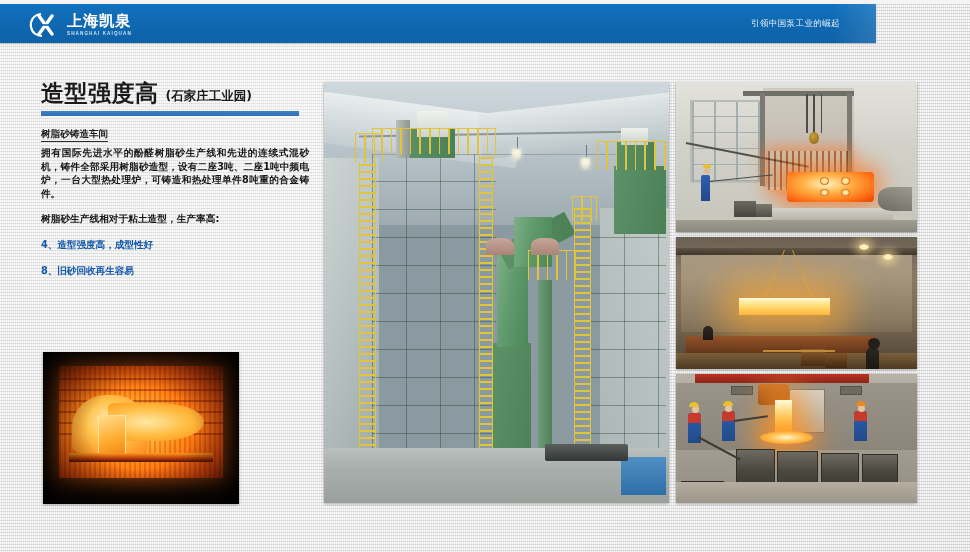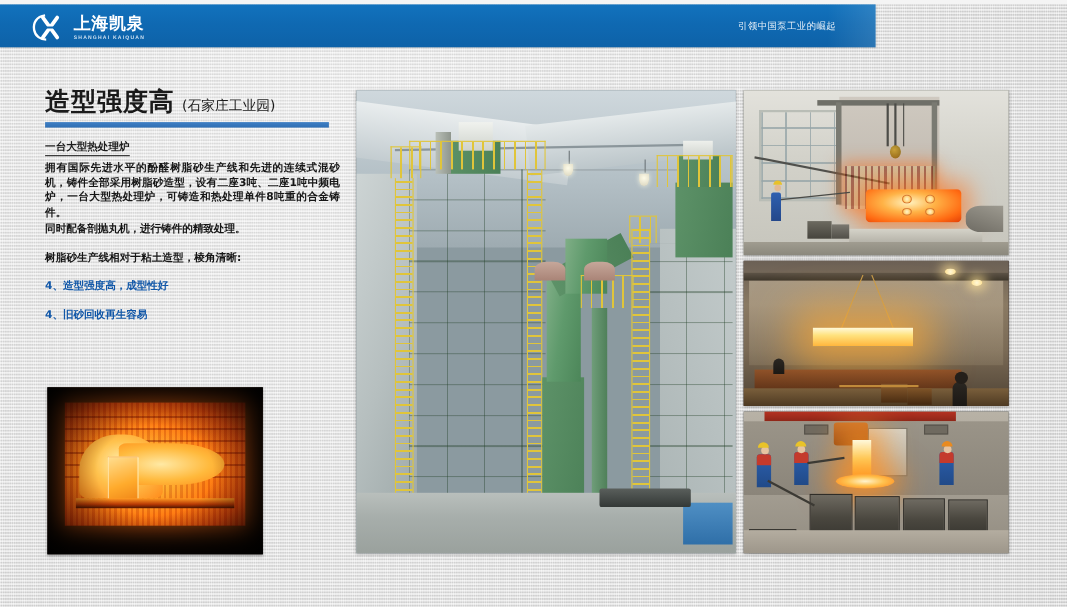--- a/index.html
+++ b/index.html
@@ -21,21 +21,21 @@
       repeating-linear-gradient(90deg, rgba(255,255,255,.45) 0 1px, rgba(0,0,0,.03) 1px 2px),
       radial-gradient(circle at 30% 20%, #ececec 0%, #dedede 60%, #d6d6d6 100%);
     background-size: 3px 3px, 2px 2px, 100% 100%;
   }
   
   #top-strip {
     position: absolute; left: 0; top: 0; width: 970px; height: 4px;
     background: #f4f4f4;
   }
   #header {
-    position: absolute; left: 0; top: 4px; width: 796px; height: 39px;
+    position: absolute; left: 0; top: 4px; width: 876px; height: 39px;
     background: linear-gradient(180deg, #1272bd 0%, #0f69b2 45%, #0e62a8 100%);
     box-shadow: 0 1px 2px rgba(0,0,0,.18);
   }
   #header-shade {
     position: absolute; right: 0; top: 0; width: 44px; height: 100%;
     background: linear-gradient(90deg, rgba(255,255,255,0) 0%, rgba(255,255,255,.12) 100%);
   }
   
   #logo-wrap {
     position: absolute; left: 28px; top: 6px;
@@ -66,21 +66,21 @@
   #title-row {
     display: flex; align-items: flex-end; gap: 7px;
   }
   #title-main {
     font-family: "DejaVu Sans", "Liberation Sans", sans-serif;
     font-size: 23px; font-weight: bold; color: #1a1a1a;
     letter-spacing: .5px; line-height: 26px;
   }
   #title-sub {
     font-family: "DejaVu Sans", "Liberation Sans", sans-serif;
-    font-size: 12.5px; font-weight: normal; color: #1a1a1a;
+    font-size: 12.5px; font-weight: bold; color: #1a1a1a;
     line-height: 17px; padding-bottom: 2px;
   }
   #title-rule {
     margin-top: 5px; width: 258px; height: 5px;
     background: linear-gradient(180deg, #3f7fc4 0%, #2f6fb4 100%);
   }
   #sub-head {
     margin-top: 12px;
     font-family: "DejaVu Sans", "Liberation Sans", sans-serif;
     font-size: 9.6px; font-weight: bold; color: #1b1b1b;
@@ -305,29 +305,28 @@
   </div>
 
   <div id="left-col">
 
     <div id="title-row">
       <div id="title-main">造型强度高</div>
       <div id="title-sub">(石家庄工业园)</div>
     </div>
     <div id="title-rule"></div>
 
-    <div id="sub-head">一台大型热处理炉</div>
+    <div id="sub-head">树脂砂铸造车间</div>
 
     <div class="para">拥有国际先进水平的酚醛树脂砂生产线和先进的连续式混砂机，铸件全部采用树脂砂造型，设有二座3吨、二座1吨中频电炉，一台大型热处理炉，可铸造和热处理单件8吨重的合金铸件。</div>
-    <div class="para second">同时配备剖抛丸机，进行铸件的精致处理。</div>
-
-    <div id="opt-lead">树脂砂生产线相对于粘土造型，棱角清晰:</div>
+
+    <div id="opt-lead">树脂砂生产线相对于粘土造型，生产率高:</div>
 
     <div class="bullet">4、造型强度高，成型性好</div>
-    <div class="bullet">4、旧砂回收再生容易</div>
+    <div class="bullet">8、旧砂回收再生容易</div>
   </div>
 
   <div class="photo" id="photo-furnace-interior">
     <div class="layer fi-frame">
       <div class="layer fi-rows"></div>
       <div class="layer fi-bars"></div>
       <div class="layer fi-blob1"></div>
       <div class="layer fi-blob2"></div>
       <div class="layer fi-box"></div>
       <div class="layer fi-floor"></div>

